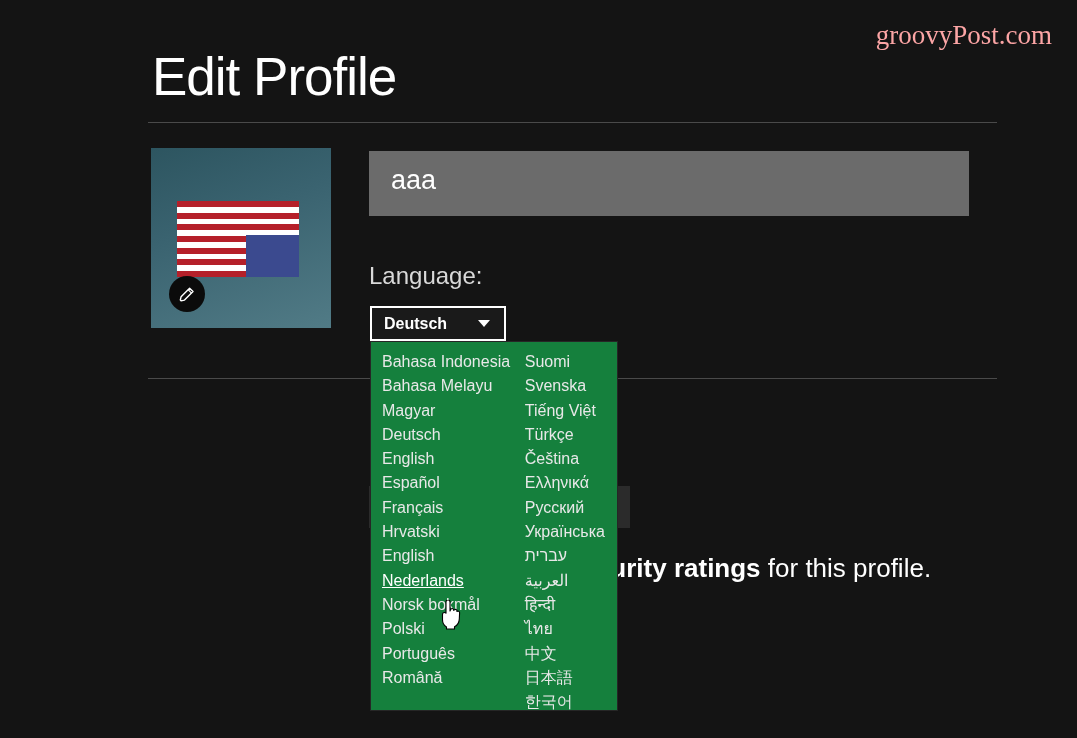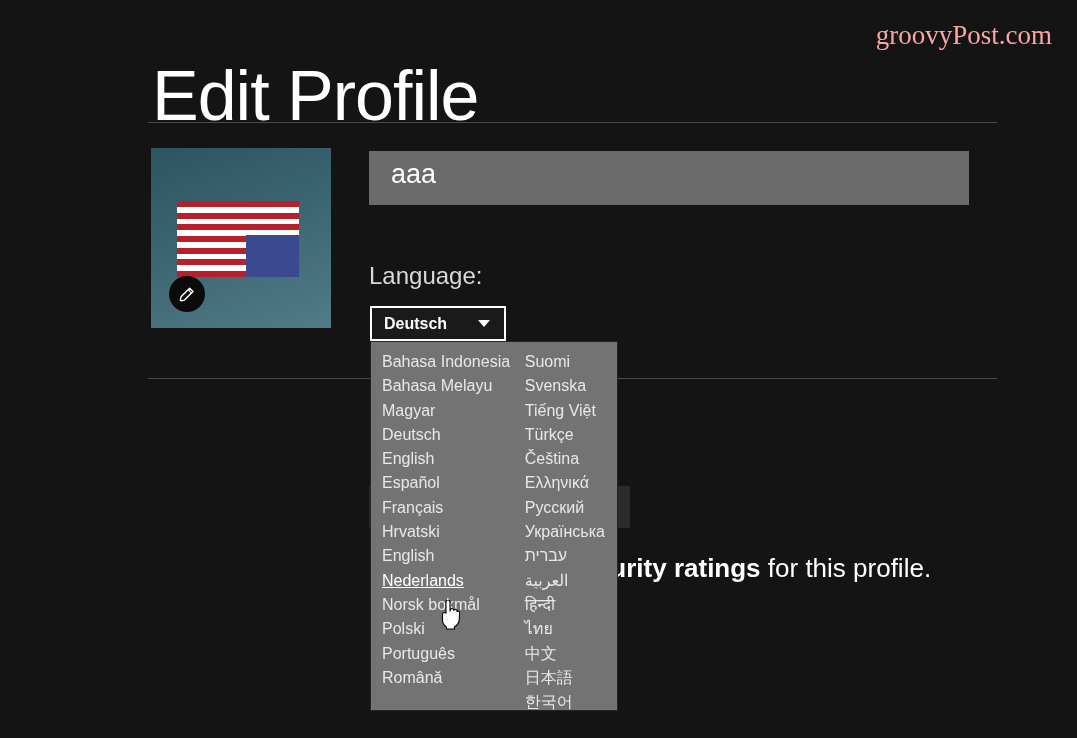--- a/index.html
+++ b/index.html
@@ -26,21 +26,21 @@
     color: #fca5a5;
     letter-spacing: 0px;
     white-space: nowrap;
   }
 
   
   .page-title {
     position: absolute;
     left: 152px;
     top: 14px;
-    font-size: 70px;
+    font-size: 53px;
     font-weight: 300;
     line-height: 1;
     color: #ffffff;
     letter-spacing: -1px;
   }
 
   .divider {
     position: absolute;
     left: 148px;
     width: 849px;
@@ -92,21 +92,21 @@
     align-items: center;
     justify-content: center;
   }
 
   
   .name-input {
     position: absolute;
     left: 369px;
     top: 151px;
     width: 600px;
-    height: 54px;
+    height: 65px;
     background: #6b6b6b;
     border: none;
     outline: none;
     color: #ffffff;
     font-family: "Liberation Sans", sans-serif;
     font-size: 27px;
     font-weight: 300;
     padding: 0 0 7px 22px;
     box-sizing: border-box;
   }
@@ -201,21 +201,21 @@
     background: transparent;
   }
 
   
   .lang-dropdown {
     position: absolute;
     left: 370px;
     top: 341px;
     width: 248px;
     height: 370px;
-    background: #737373;
+    background: #15803d;
     border: 1px solid #262626;
     box-sizing: border-box;
     display: flex;
     padding: 8px 0 6px 0;
   }
   .lang-col {
     display: flex;
     flex-direction: column;
     box-sizing: border-box;
   }

